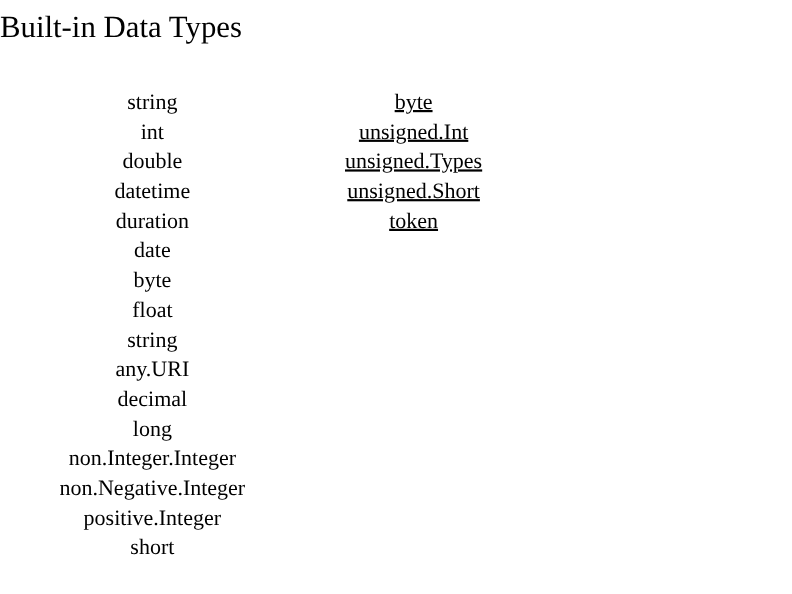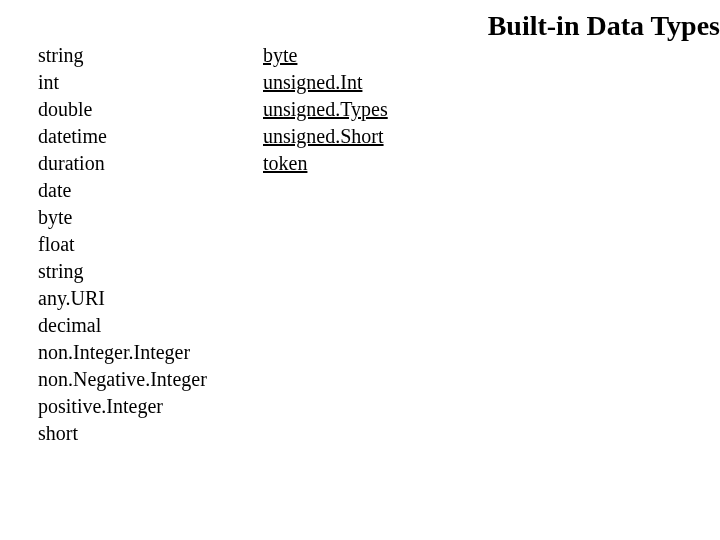--- a/index.html
+++ b/index.html
@@ -9,27 +9,29 @@
     }
     body {
       width: 720px;
       height: 540px;
       background: #ffffff;
       font-family: "Times New Roman", Times, serif;
       color: #000000;
       padding-top: 10px;
     }
     .title {
-      text-align: right;
+      text-align: left;
       font-size: 28px;
-      font-weight: bold;
+      font-weight: normal;
+      margin-bottom: 38px;
     }
     .columns {
       display: flex;
-      padding-left: 38px;
+      padding-left: 26px;
+      text-align: center;
     }
     .col {
       display: flex;
       flex-direction: column;
     }
     .col-left {
       width: 225px;
     }
     .col-right {
       width: 250px;
@@ -52,20 +54,21 @@
     <div class="item">int</div>
     <div class="item">double</div>
     <div class="item">datetime</div>
     <div class="item">duration</div>
     <div class="item">date</div>
     <div class="item">byte</div>
     <div class="item">float</div>
     <div class="item">string</div>
     <div class="item">any.URI</div>
     <div class="item">decimal</div>
+    <div class="item">long</div>
     <div class="item">non.Integer.Integer</div>
     <div class="item">non.Negative.Integer</div>
     <div class="item">positive.Integer</div>
     <div class="item">short</div>
   </div>
   <div class="col col-right">
     <div class="item">byte</div>
     <div class="item">unsigned.Int</div>
     <div class="item">unsigned.Types</div>
     <div class="item">unsigned.Short</div>

